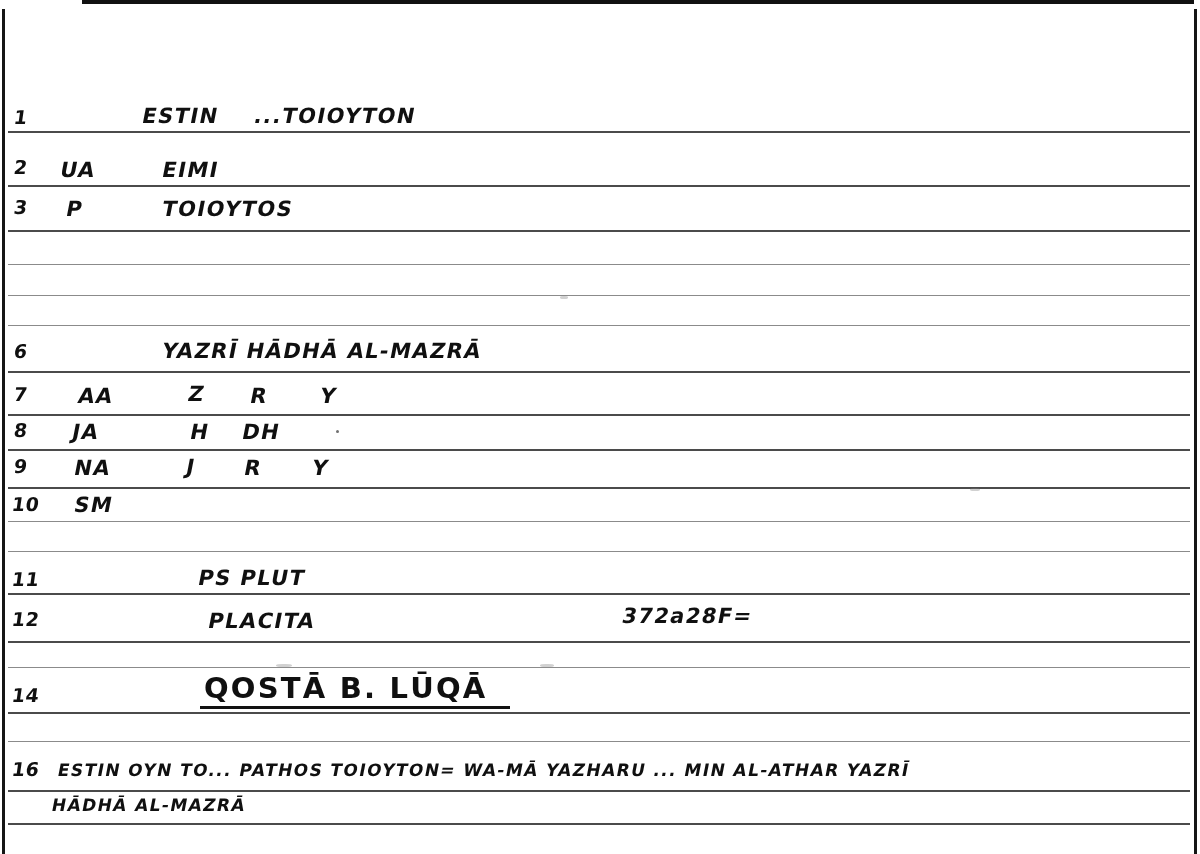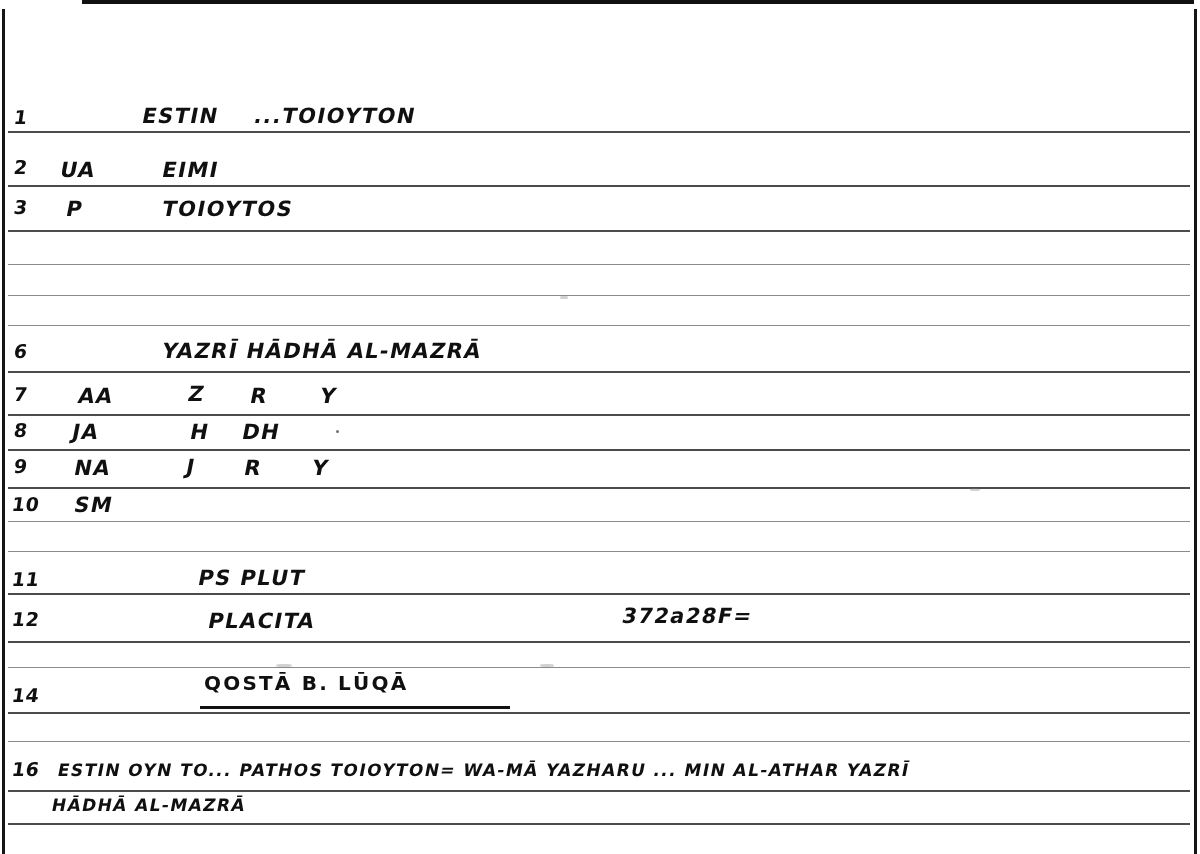--- a/index.html
+++ b/index.html
@@ -81,21 +81,21 @@
     letter-spacing: 0.5px;
     white-space: pre;
   }
   .skew {
     transform: skewX(-11deg);
   }
   .skew-soft {
     transform: skewX(-8deg);
   }
   .big {
-    font-size: 20px;
+    font-size: 29px;
     letter-spacing: 2.2px;
     font-weight: 600;
   }
   .med { font-size: 21px; }
   .xs  { font-size: 17px; }
 
   .underline-heading {
     position: absolute;
     background: #111111;
     height: 3px;

